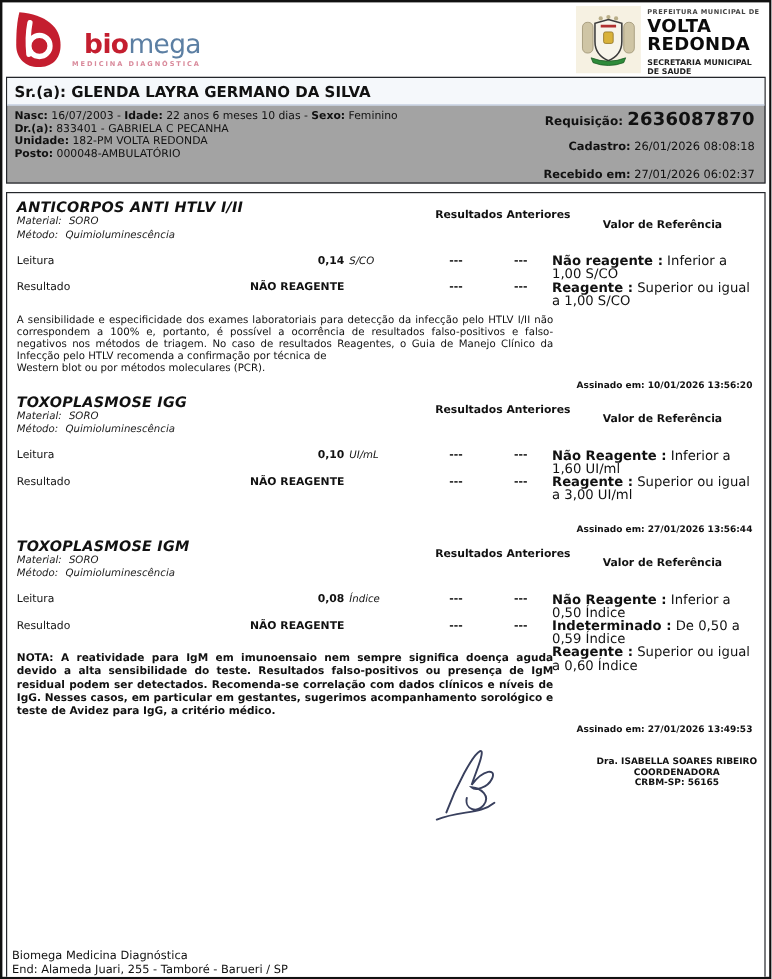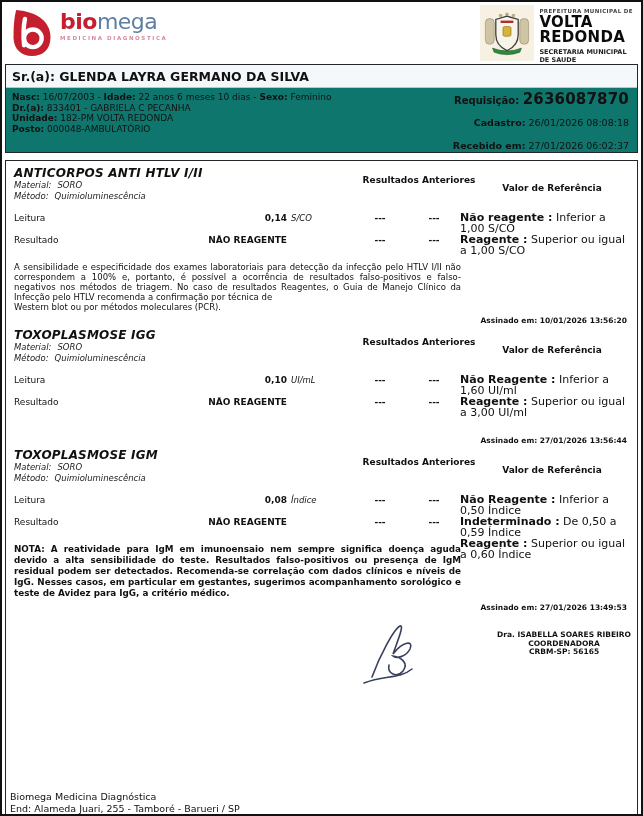--- a/index.html
+++ b/index.html
@@ -5,34 +5,34 @@
   html,body{margin:0;padding:0;background:#fff;}
   .page{
     position:relative;width:643px;height:816px;box-sizing:border-box;
     border:2px solid #111;background:#fff;overflow:hidden;
     font-family:"DejaVu Sans","Liberation Sans",sans-serif;color:#111;
   }
   
   .header{position:absolute;top:0;left:0;right:0;height:60px;}
   .brand{position:absolute;left:8px;top:5px;display:flex;align-items:flex-start;}
   .drop{width:44px;height:52px;}
-  .brand-text{margin-left:6px;margin-top:4px;line-height:1;}
+  .brand-text{margin-left:6px;margin-top:20px;line-height:1;text-align:right;}
   .brand-word{font-size:22px;letter-spacing:-0.5px;}
   .bio{color:#c41e2f;font-weight:bold;}
   .mega{color:#5c7fa3;}
   .brand-sub{font-size:5.5px;letter-spacing:1.6px;color:#d98a9b;margin-top:3px;font-weight:bold;}
   .muni{position:absolute;right:8px;top:3px;display:flex;align-items:flex-start;}
   .crest-wrap{background:#f6f1e2;padding:2px 3px;}
   .crest{width:48px;height:52px;display:block;}
   .muni-text{margin-left:5px;margin-top:4px;line-height:1;}
   .muni-top{font-size:5.5px;font-weight:bold;color:#444;letter-spacing:0.4px;}
   .muni-name{font-size:15px;font-weight:800;letter-spacing:0.3px;color:#0b0b0b;line-height:1.05;}
   .muni-bottom{font-size:6.5px;font-weight:bold;color:#222;margin-top:2px;line-height:1.25;}
   
-  .patient-box{position:absolute;top:62px;left:3px;right:3px;height:89px;border:1px solid #23262b;box-sizing:border-box;background:#0f766e;}
+  .patient-box{position:absolute;top:62px;left:3px;right:3px;height:89px;border:1px solid #23262b;box-sizing:border-box;background:#a3a3a3;}
   .name-bar{padding:4px 6px 3px 6px;font-size:12.5px;font-weight:bold;background:#f5f8fb;border-bottom:1px solid #b9c6d9;}
   .p-cols{position:relative;padding:4px 6px 0 6px;}
   .p-line{font-size:9px;line-height:10.5px;white-space:nowrap;}
   .p-label{font-weight:bold;}
   .p-right{position:absolute;top:2px;right:8px;text-align:right;}
   .req-line{font-size:10px;font-weight:bold;margin-bottom:9px;}
   .req-number{font-size:15px;font-weight:bold;letter-spacing:0.2px;}
   .p-rline{font-size:9.5px;margin-bottom:12px;}
   
   .results-box{position:absolute;top:158px;left:3px;right:3px;height:692px;border:1px solid #23262b;box-sizing:border-box;overflow:hidden;background:#fff;}

